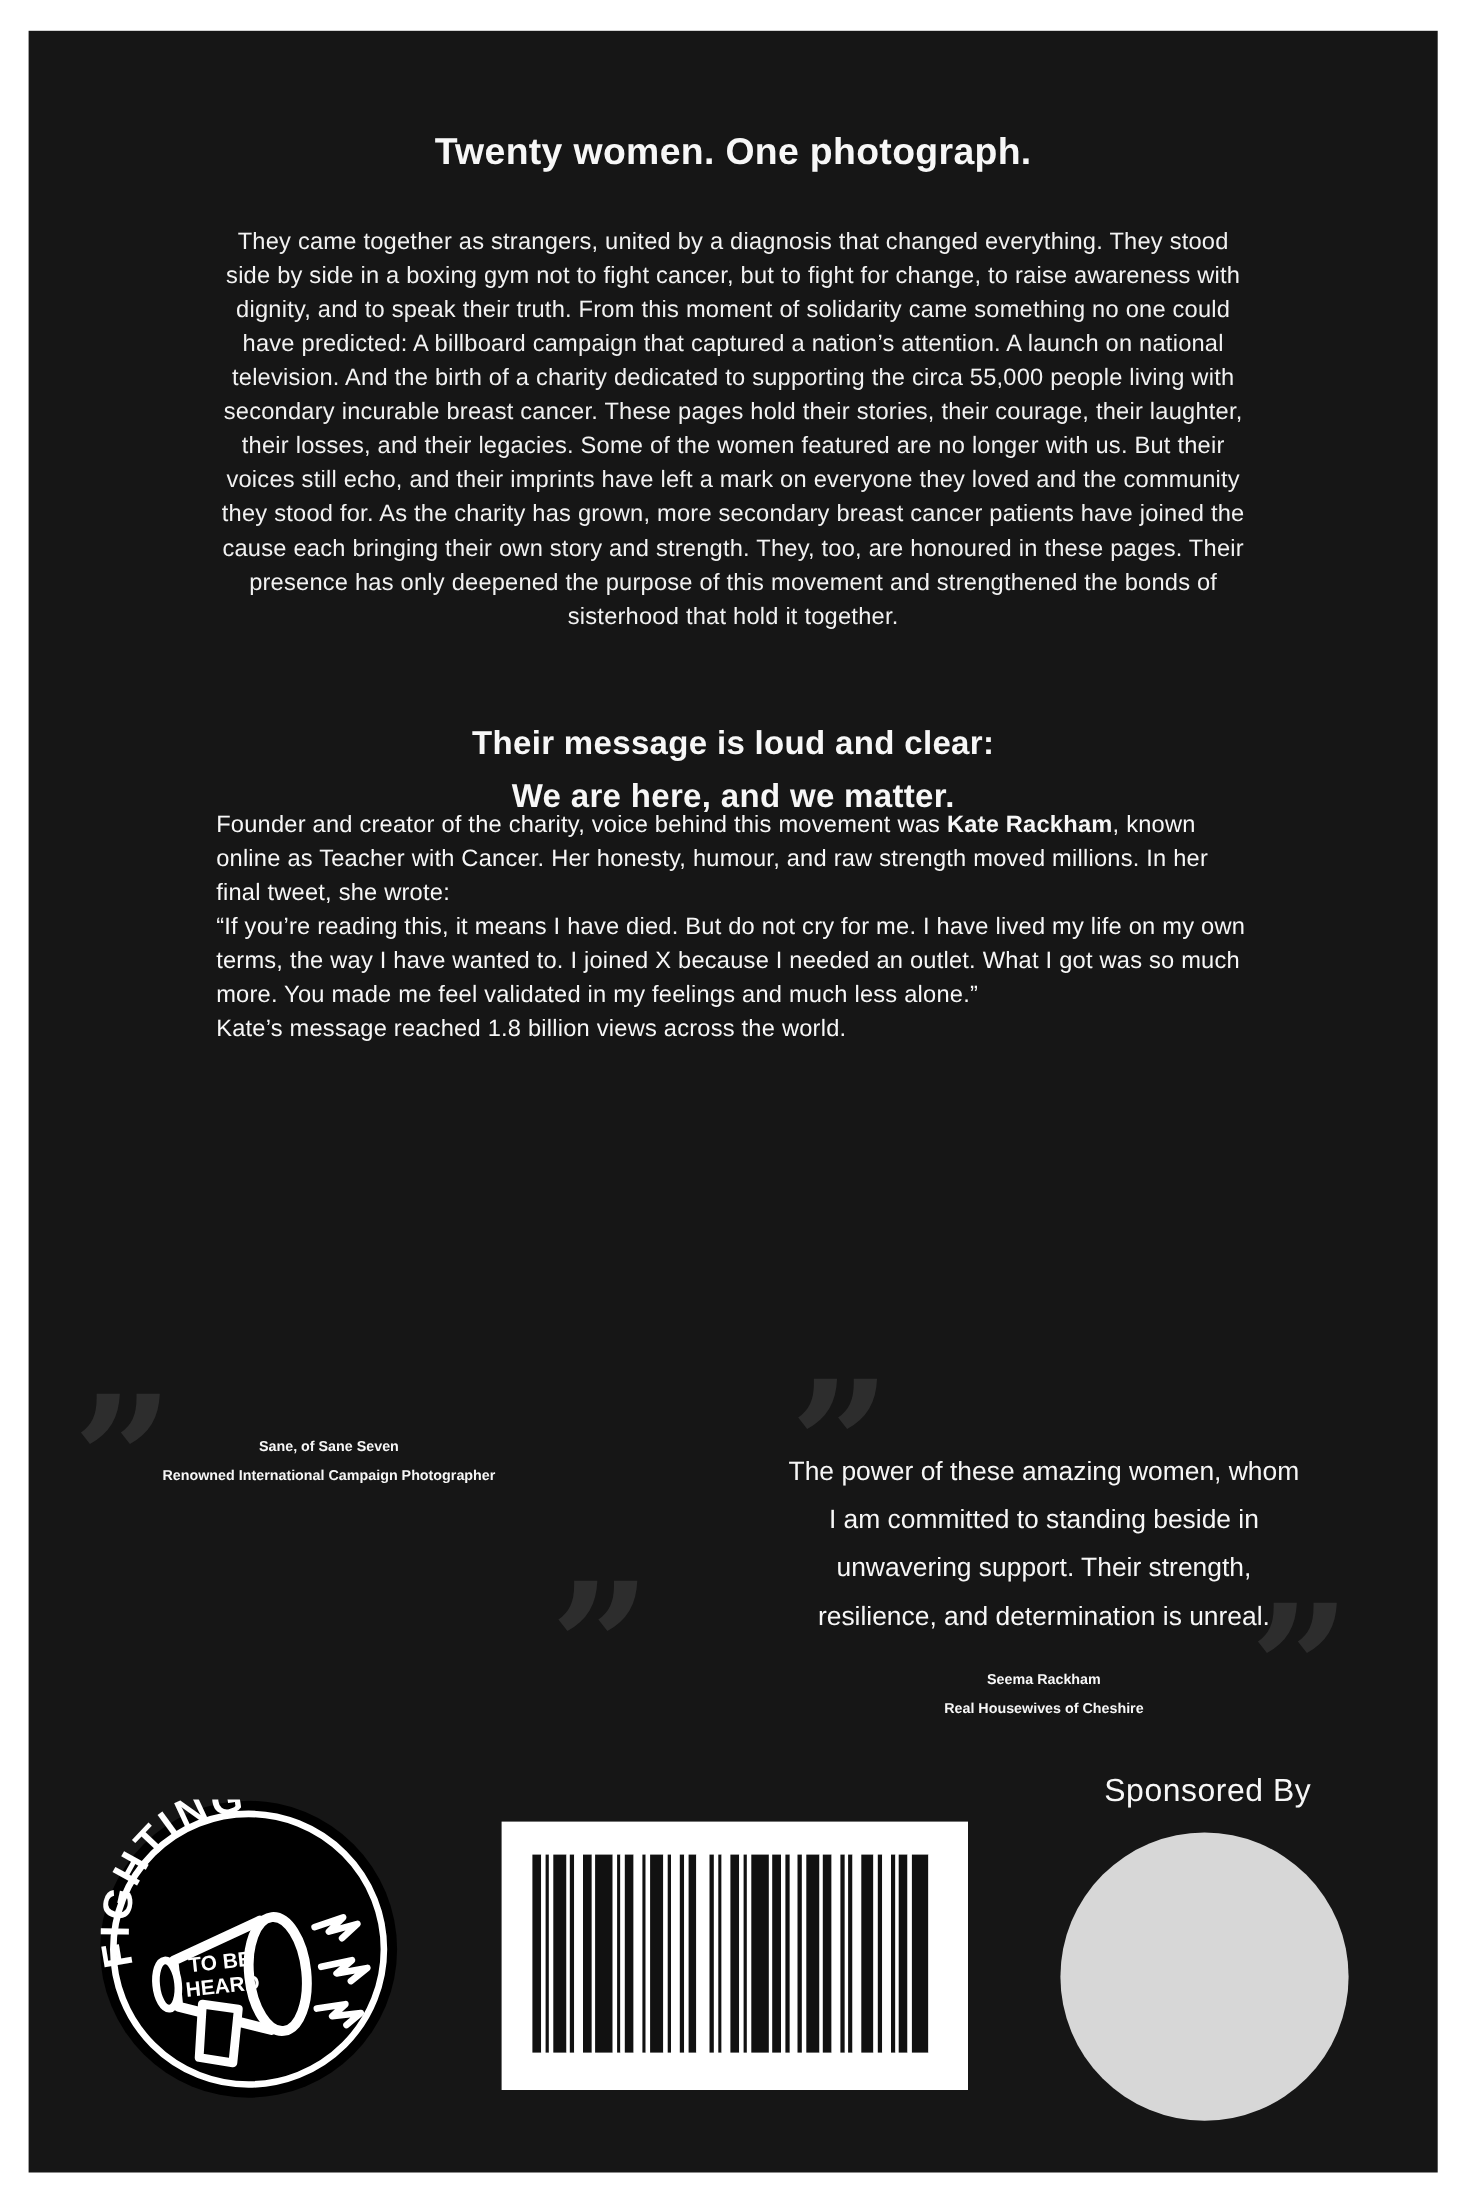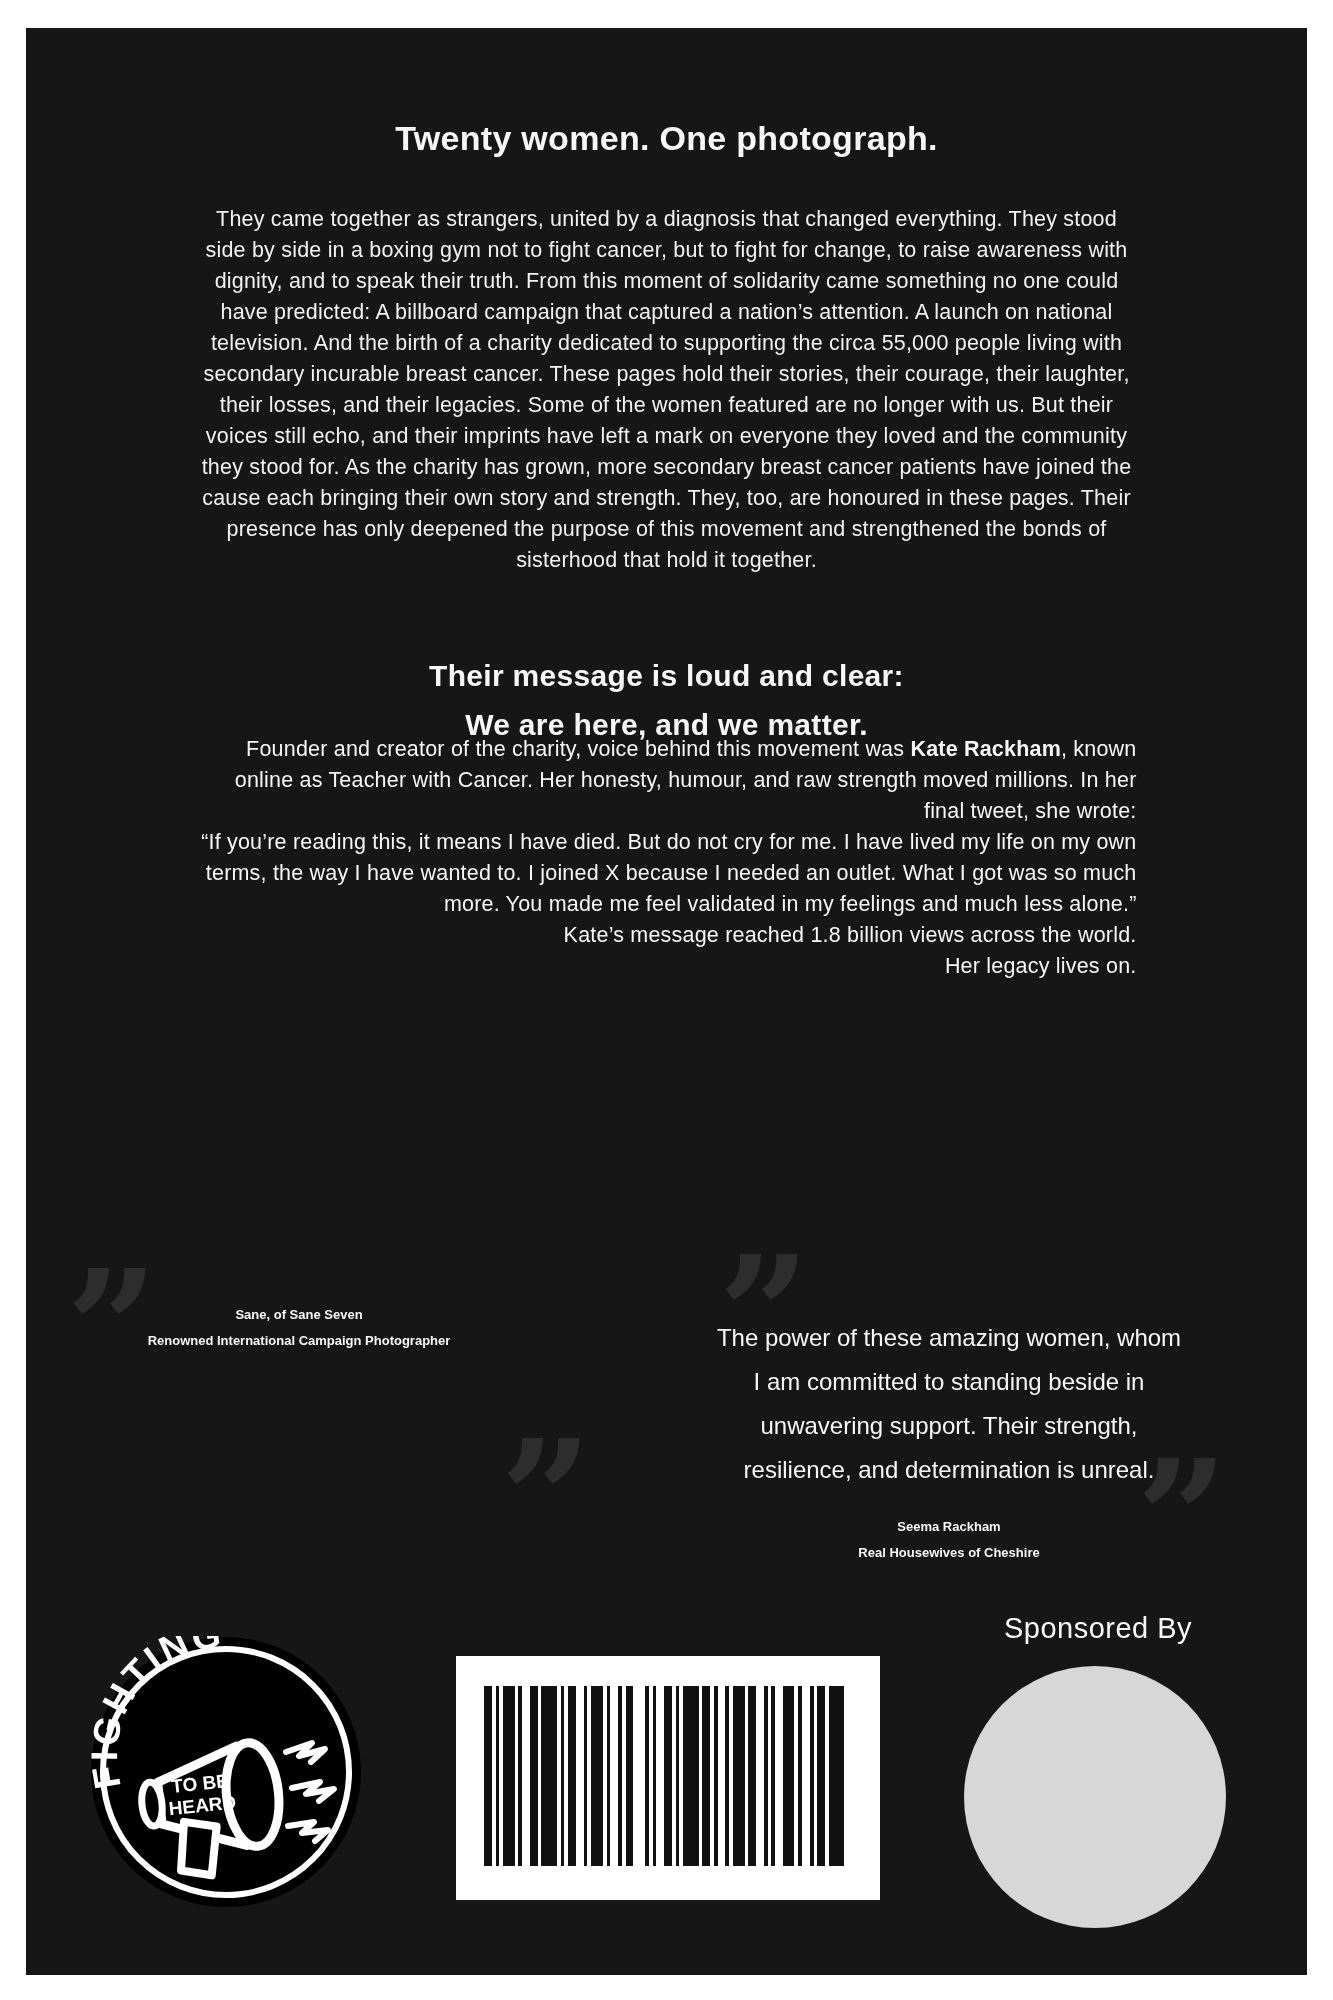--- a/index.html
+++ b/index.html
@@ -19,21 +19,21 @@
     position:absolute;top:176px;left:50%;transform:translateX(-50%);
     width:932px;text-align:center;font-size:21.5px;line-height:31px;
     color:#f2f2f2;margin:0;letter-spacing:.2px;
   }
   .message{
     position:absolute;top:598px;left:0;right:0;text-align:center;
     font-size:30px;font-weight:700;line-height:49px;letter-spacing:.3px;
   }
   .founder{
     position:absolute;top:706px;left:50%;transform:translateX(-50%);
-    width:940px;text-align:right;font-size:21.5px;line-height:31px;letter-spacing:.2px;
+    width:940px;text-align:left;font-size:21.5px;line-height:31px;letter-spacing:.2px;
   }
   .founder p{margin:0;}
   .quote-col{position:absolute;text-align:center;}
   .quote-col .qtext{position:relative;z-index:2;font-size:24px;line-height:44px;margin:0;}
   .quote-col .attr{position:relative;z-index:2;margin-top:22px;font-size:13px;font-weight:700;line-height:26px;}
   .qmark{
     position:absolute;z-index:1;color:#2d2d2d;
     font-family:"DejaVu Serif", serif;font-weight:700;
     font-size:160px;line-height:100px;letter-spacing:-6px;
   }
@@ -75,21 +75,20 @@
 
   <h2 class="message">
     <span>Their message is loud and clear:</span><br>
     <span>We are here, and we matter.</span>
   </h2>
 
   <div class="founder">
     <p><span>Founder and creator of the charity, voice behind this movement was </span><b>Kate Rackham</b><span>, known online as Teacher with Cancer. Her honesty, humour, and raw strength moved millions. In her final tweet, she wrote:</span></p>
     <p>“If you’re reading this, it means I have died. But do not cry for me. I have lived my life on my own terms, the way I have wanted to. I joined X because I needed an outlet. What I got was so much more. You made me feel validated in my feelings and much less alone.”</p>
     <p>Kate’s message reached 1.8 billion views across the world.</p>
-    <p>Her legacy lives on.</p>
   </div>
 
   <div class="quote-col quote-left">
     <span class="qmark q-open">”</span>
     <div class="attr">
       <span>Sane, of Sane Seven</span><br>
       <span>Renowned International Campaign Photographer</span>
     </div>
     <span class="qmark q-close">”</span>
   </div>

